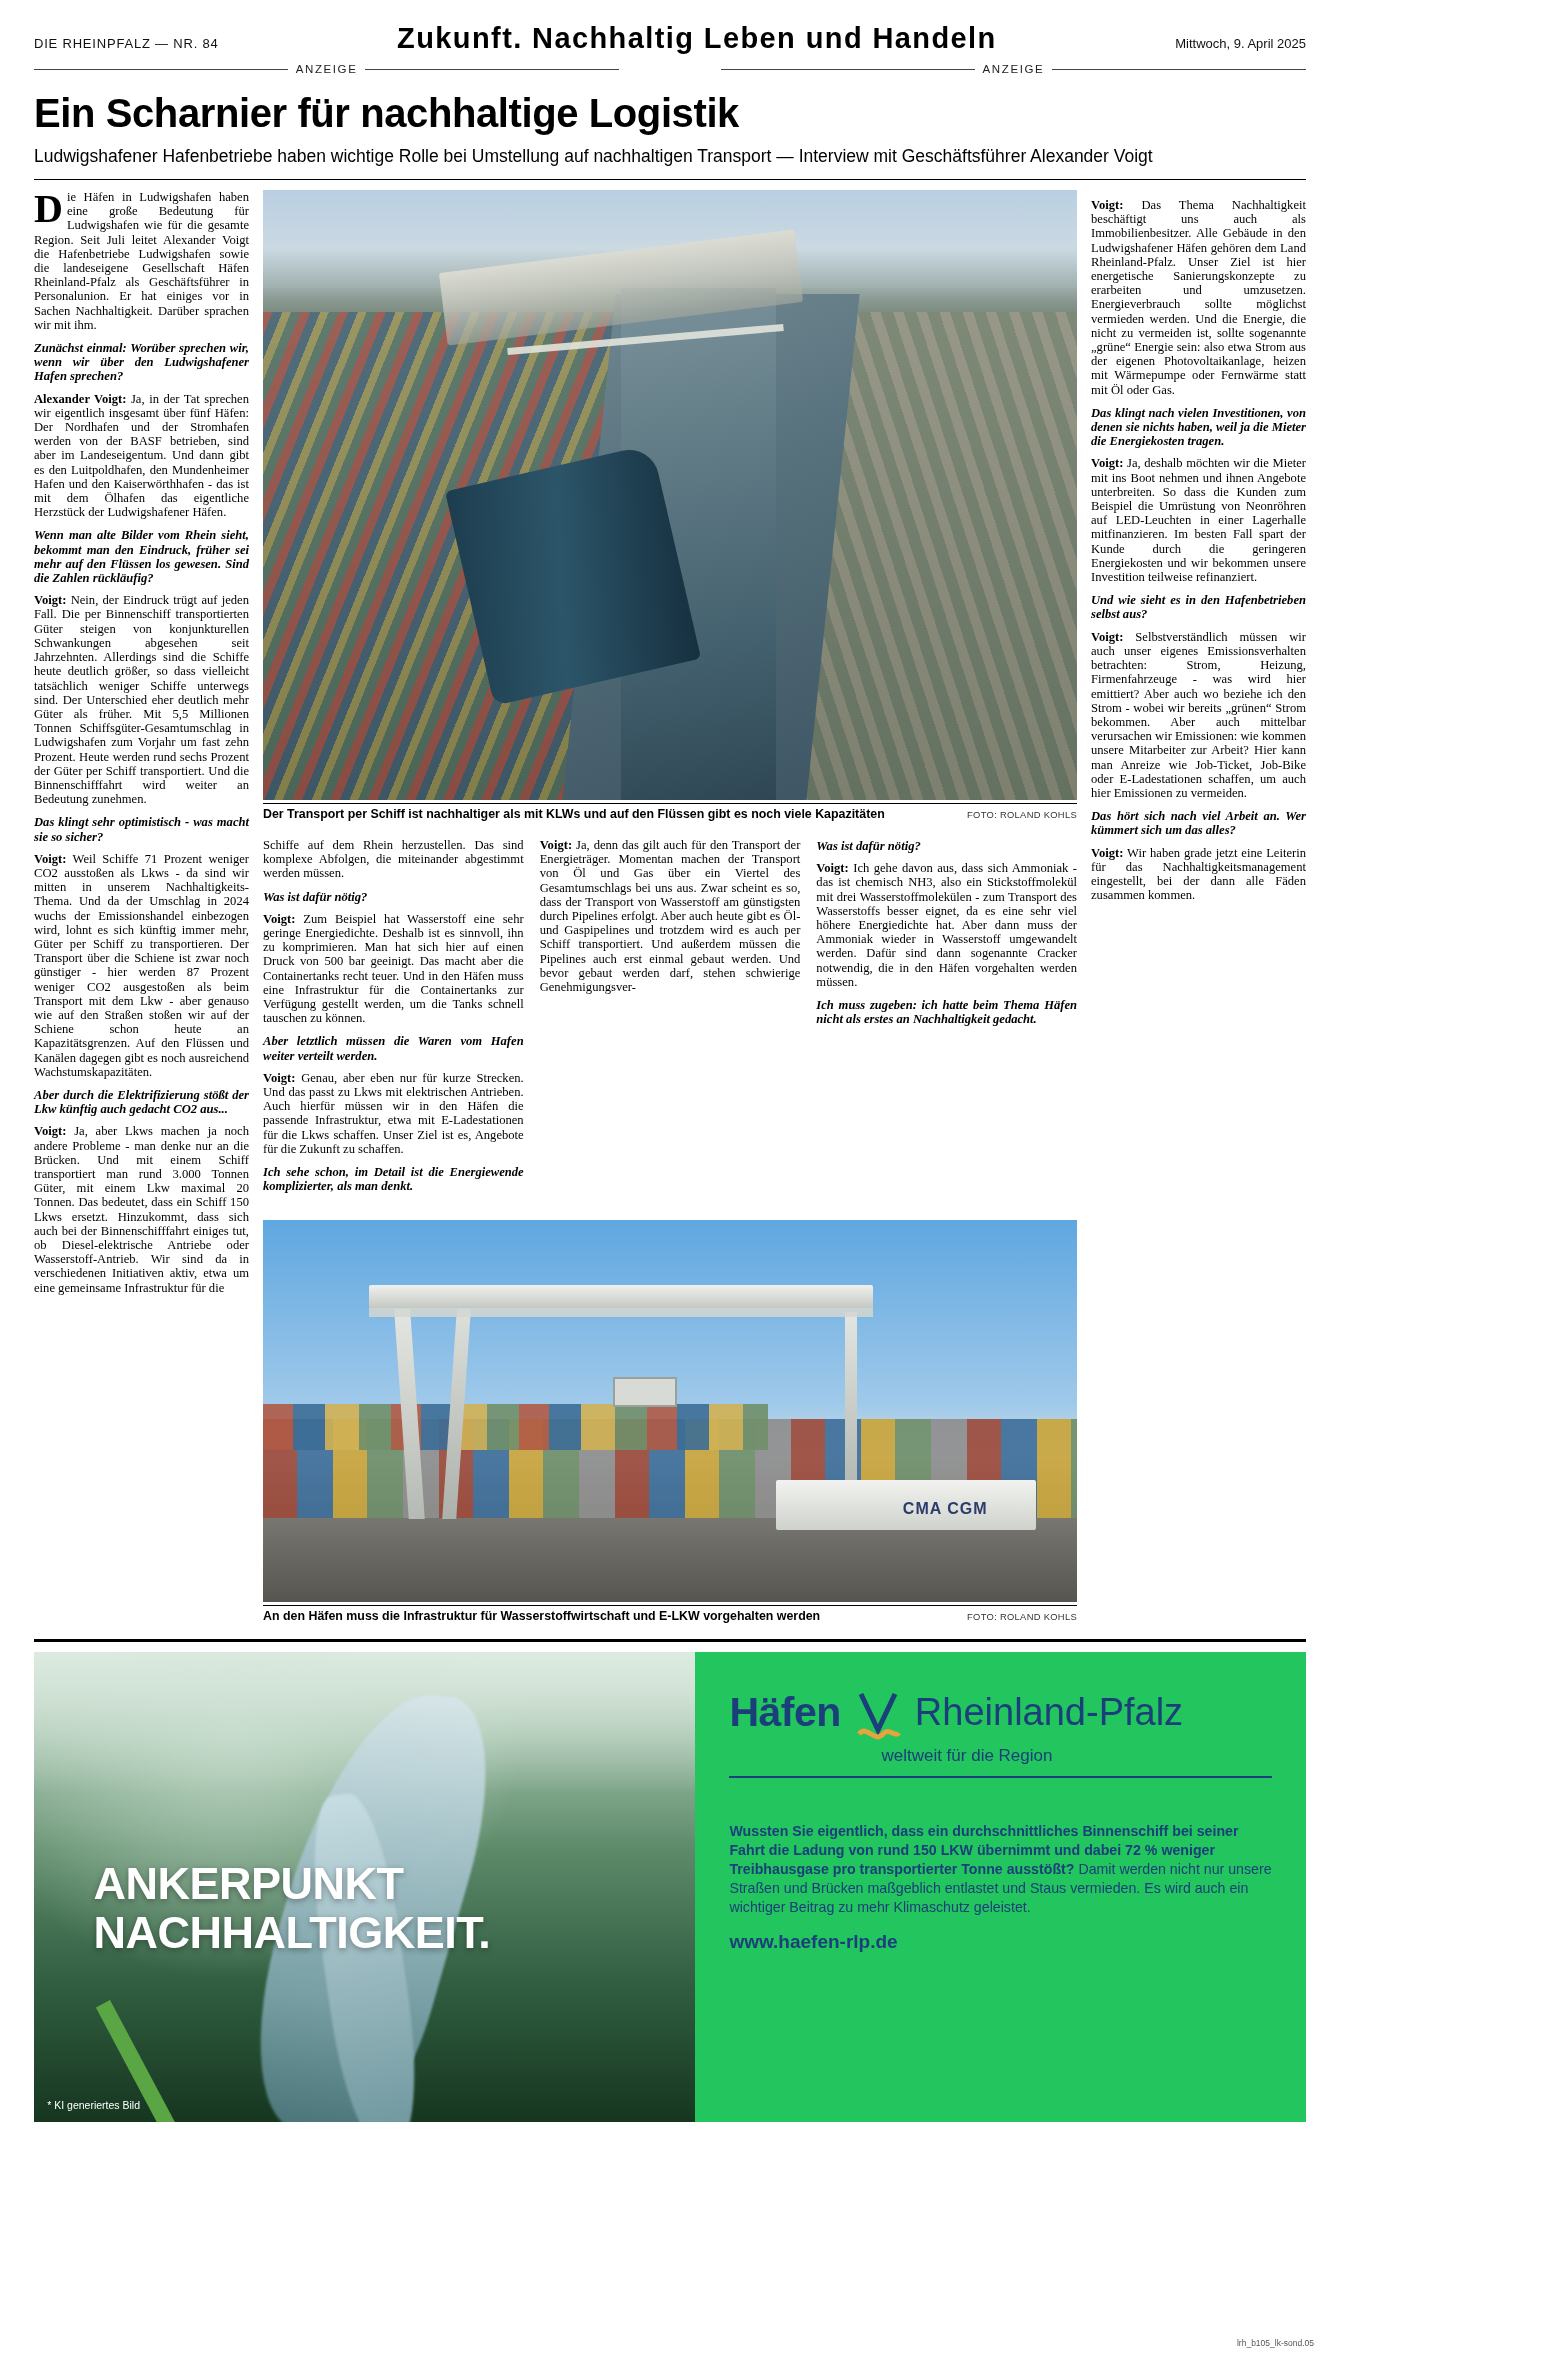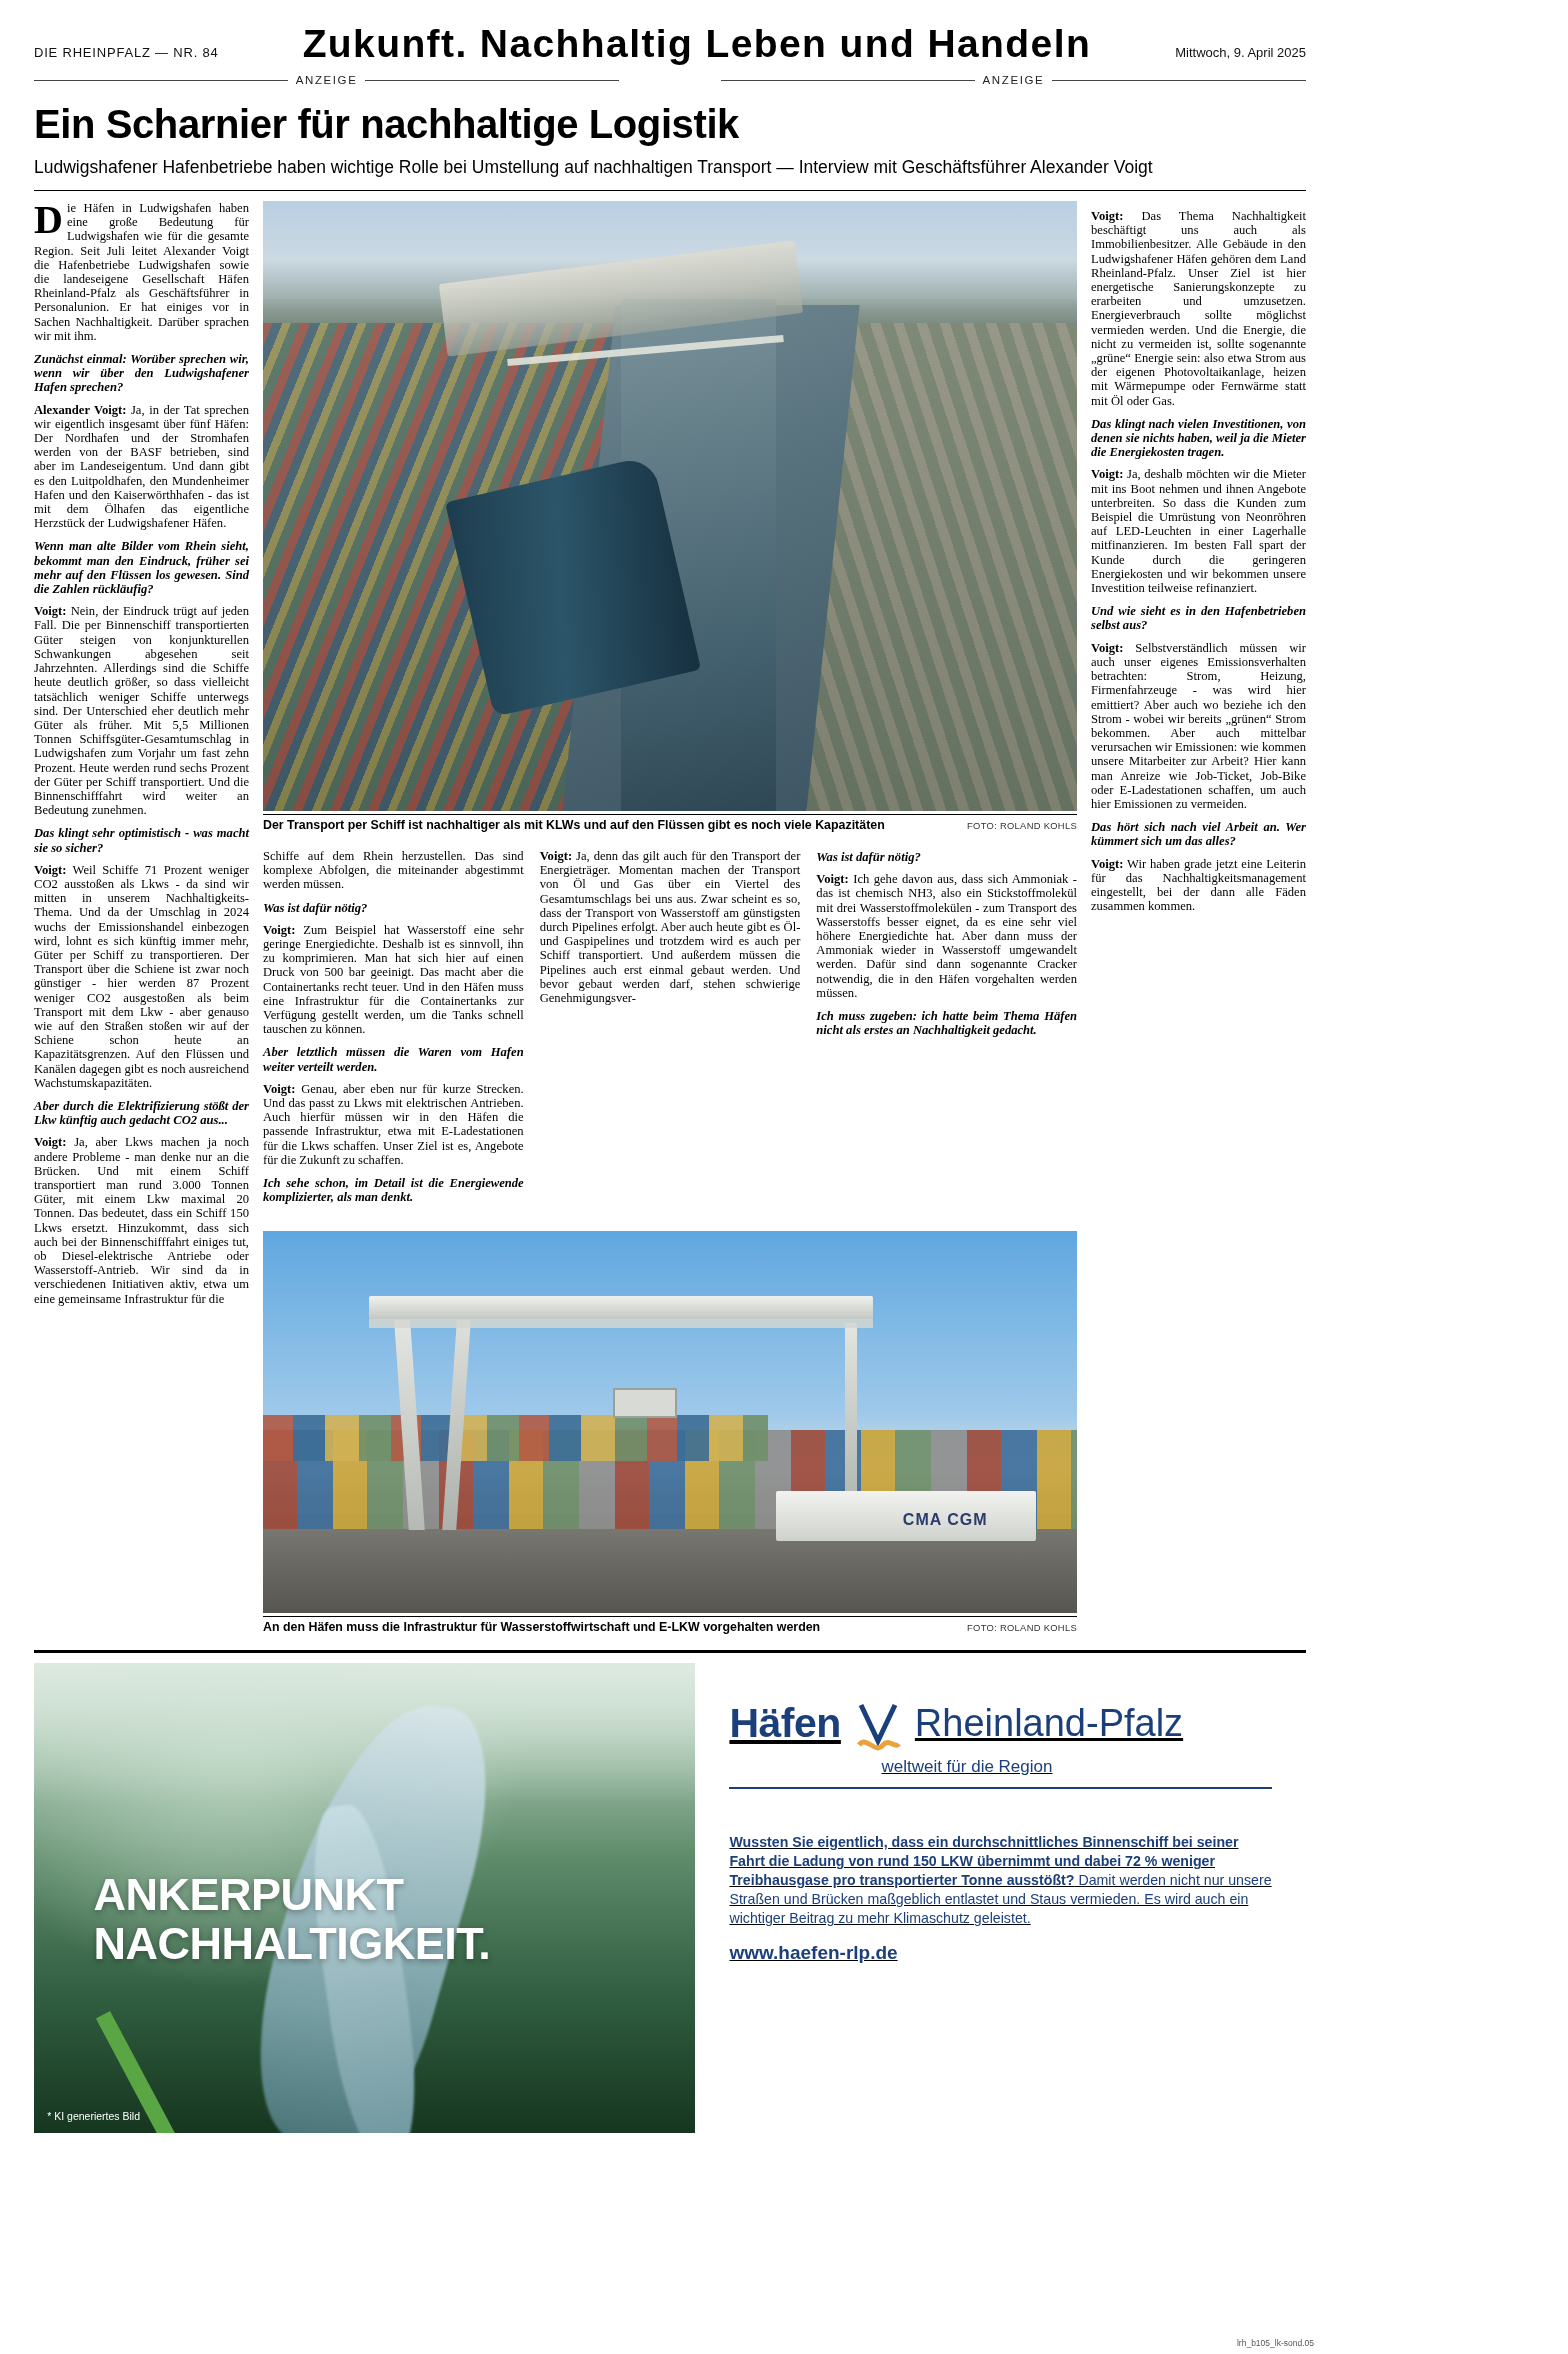--- a/index.html
+++ b/index.html
@@ -35,21 +35,21 @@
     font-family: "Liberation Sans", sans-serif;
     font-size: 13px;
     letter-spacing: 0.8px;
     color: #111;
     white-space: nowrap;
     flex: 0 0 auto;
     padding-top: 4px;
   }
   .masthead-center {
     font-family: "Liberation Sans", sans-serif;
-    font-size: 39px;
+    font-size: 29px;
     font-weight: 700;
     letter-spacing: 1.4px;
     text-align: center;
     flex: 1 1 auto;
     color: #000;
   }
   .masthead-right {
     font-family: "Liberation Sans", sans-serif;
     font-size: 13px;
     color: #111;
@@ -384,25 +384,24 @@
   .ad-note {
     position: absolute;
     left: 2%;
     bottom: 2.5%;
     font-family: "Liberation Sans", sans-serif;
     font-size: 10.5px;
     color: #ffffff;
   }
   .ad-right {
     width: 48%;
-    background: #ffffff;
+    background: #22c55e;
     position: relative;
     padding: 38px 34px 22px 34px;
     box-sizing: border-box;
-    text-decoration: underline;
   }
   .logo-row {
     display: flex;
     align-items: flex-start;
     gap: 14px;
   }
   .logo-haefen {
     font-family: "Liberation Sans", sans-serif;
     font-weight: 700;
     font-size: 41px;

